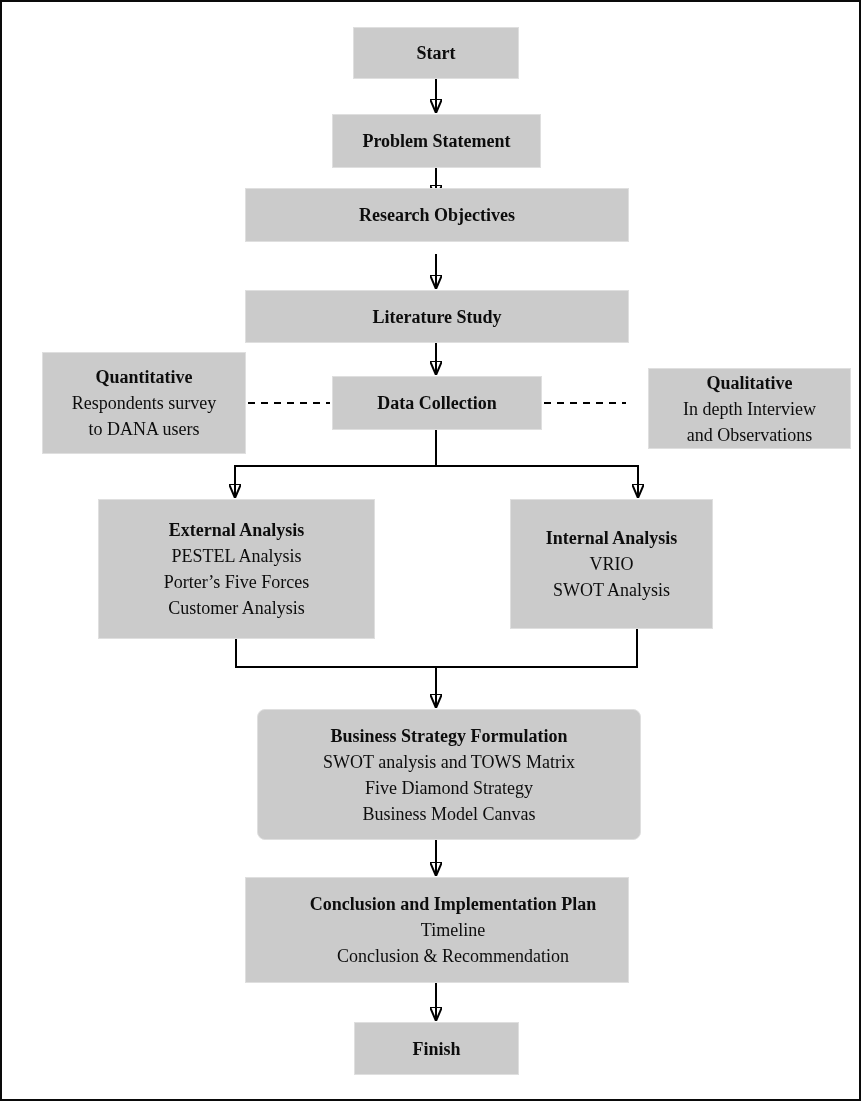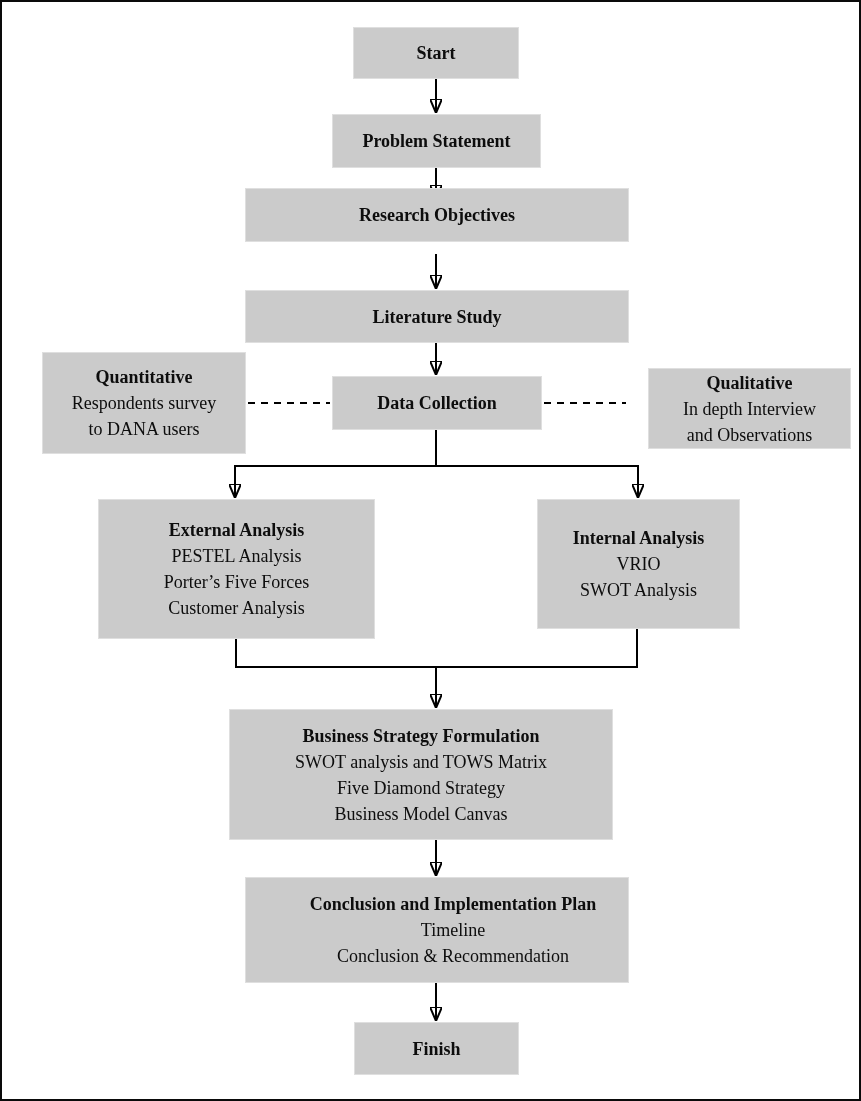--- a/index.html
+++ b/index.html
@@ -40,22 +40,22 @@
   .node .title { font-weight: bold; text-align: center; }
 
   #n-start        { left: 351px; top: 25px;   width: 166px; height: 52px; }
   #n-problem      { left: 330px; top: 112px;  width: 209px; height: 54px; }
   #n-research     { left: 243px; top: 186px;  width: 384px; height: 54px; }
   #n-literature   { left: 243px; top: 288px;  width: 384px; height: 53px; }
   #n-quantitative { left: 40px;  top: 350px;  width: 204px; height: 102px; }
   #n-data         { left: 330px; top: 374px;  width: 210px; height: 54px; }
   #n-qualitative  { left: 646px; top: 350px;  width: 203px; height: 81px; margin-top: 16px; }
   #n-external     { left: 96px;  top: 497px;  width: 277px; height: 140px; }
-  #n-internal     { left: 535px; top: 497px;  width: 203px; height: 130px; }
-  #n-business     { left: 227px; top: 707px;  width: 384px; height: 131px; }
+  #n-internal     { left: 508px; top: 497px;  width: 203px; height: 130px; }
+  #n-business     { left: 255px; top: 707px;  width: 384px; height: 131px; border-radius: 8px; }
   #n-conclusion   { left: 243px; top: 875px;  width: 384px; height: 106px; padding-left: 32px; }
   #n-finish       { left: 352px; top: 1020px; width: 165px; height: 53px; }
 </style>
 </head>
 <body>
 
 <div class="canvas">
 
   <svg class="wires" viewBox="0 0 861 1101" xmlns="http://www.w3.org/2000/svg" aria-hidden="true">
     <defs>

